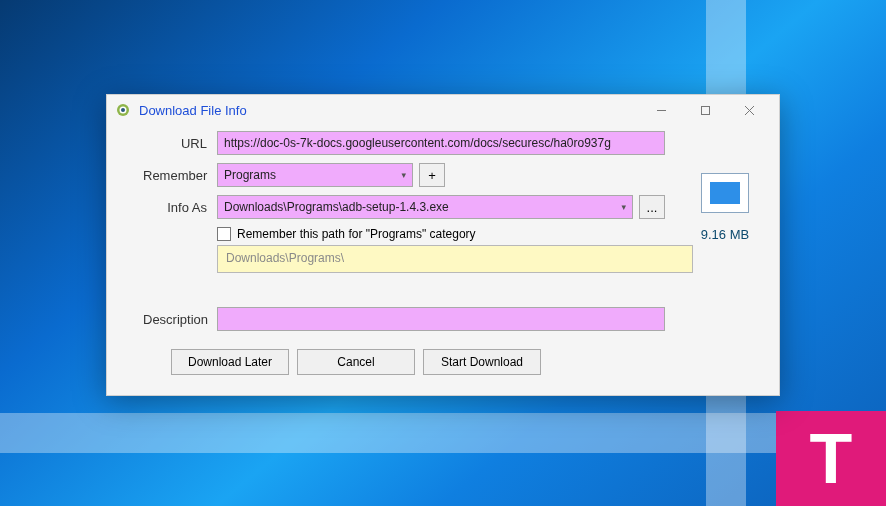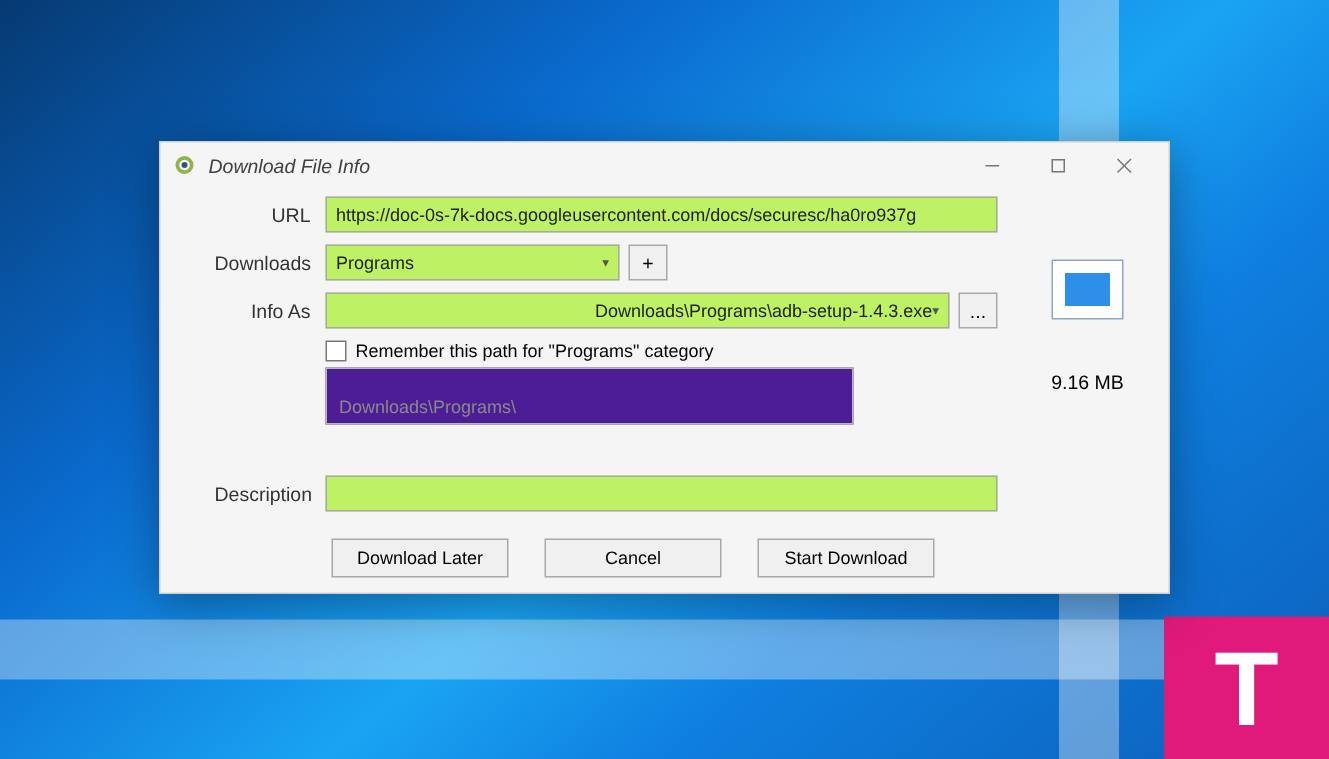--- a/index.html
+++ b/index.html
@@ -25,75 +25,74 @@
     position: absolute;
     left: 106px; top: 94px;
     width: 674px; height: 302px;
     background: #f5f5f5;
     border: 1px solid #d0d0d0;
     box-shadow: 0 6px 30px rgba(0,0,0,0.35);
     display: flex; flex-direction: column;
   }
   .titlebar {
     height: 30px; display:flex; align-items:center; padding:0 8px;
-    color:#404040;
-    font-style:italic;
+    color:#1d4ed8;
   }
   .titlebar .ticon { width:16px; height:16px; margin-right:8px; position:relative; }
   .titlebar .title { flex:1; font-size:13px; }
   .winctl { display:flex; gap:0; }
   .winbtn { width:44px; height:30px; display:flex; align-items:center; justify-content:center; color:#888; }
   .winbtn svg { width:11px; height:11px; stroke:#777; stroke-width:1; fill:none; }
 
   .body { flex:1; position:relative; }
 
   .form {
     position:absolute; left:0; top:6px; width:568px;
   }
   .row { display:flex; align-items:center; margin-bottom:8px; }
   .lbl { width:110px; text-align:right; padding-right:10px; color:#333; font-size:13px;padding-left:36px; }
   .ctl { flex:1; display:flex; align-items:center; gap:6px; padding-right:10px; }
   input[type=text], .select, .combo {
-    height:24px; background:#bef264; border:1px solid #a9a9a9;
+    height:24px; background:#f0abfc; border:1px solid #a9a9a9;
     padding:0 6px; font-family:inherit; font-size:12px; color:#222;
     outline:none;
   }
   input[type=text] { width:100%; }
   .select { width:196px; display:flex; align-items:center; justify-content:space-between; cursor:default; }
-  .combo { flex:1; display:flex; align-items:center; justify-content:flex-end; cursor:default; }
+  .combo { flex:1; display:flex; align-items:center; justify-content:space-between; cursor:default; }
   .chev { color:#555; font-size:9px; }
   .sqbtn {
     width:26px; height:24px; background:#f0f0f0; border:1px solid #a9a9a9;
     display:flex; align-items:center; justify-content:center; font-size:13px; cursor:default;
   }
   .indent { padding-left:110px; padding-right:10px; }
   .chkrow { display:flex; align-items:center; margin-top:2px; margin-bottom:4px; }
   .chkbox { width:14px; height:14px; border:1px solid #777; background:#fff; margin-right:6px; }
   .pathbox {
-    margin-top:2px; width:352px; height:28px; border:1px solid #b8b8b8;
-    background:#4c1d95; color:#8a8a8a; padding:18px 8px; font-size:12px;
+    margin-top:2px; width:476px; height:28px; border:1px solid #b8b8b8;
+    background:#fef9c3; color:#8a8a8a; padding:5px 8px; font-size:12px;
   }
   .desc-input { height:26px; }
 
-  .btnrow { margin-top:18px; display:flex; gap:24px; padding-left:114px; }
+  .btnrow { margin-top:18px; display:flex; gap:8px; padding-left:64px; }
   .btn {
     width:118px; height:26px; background:#f0f0f0; border:1px solid #a9a9a9;
     display:flex; align-items:center; justify-content:center; font-size:12px; cursor:default;
   }
 
   .sidepanel {
     position:absolute; right:18px; top:48px; width:72px;
     display:flex; flex-direction:column; align-items:center;
   }
   .thumb {
     width:48px; height:40px; border:1px solid #8aa6c1; background:#fff;
     display:flex; align-items:center; justify-content:center; margin-bottom:14px;
   }
   .thumb-inner { width:30px; height:22px; background:#2d8fe8; }
-  .filesize { font-size:13px; color:#000000; white-space:nowrap;margin-top:20px; }
+  .filesize { font-size:13px; color:#0c4a6e; white-space:nowrap; }
 </style>
 </head>
 <body>
 
 <div class="beam-h"></div>
 <div class="beam-v"></div>
 <div class="watermark">T</div>
 
 <div class="window">
   <div class="titlebar">
@@ -129,21 +128,21 @@
     <div class="form">
 
       <div class="row">
         <div class="lbl">URL</div>
         <div class="ctl">
           <input type="text" value="https://doc-0s-7k-docs.googleusercontent.com/docs/securesc/ha0ro937g" style="">
         </div>
       </div>
 
       <div class="row">
-        <div class="lbl">Downloads</div>
+        <div class="lbl">Remember</div>
         <div class="ctl">
           <div class="select">
             <span>Programs</span>
             <span class="chev">▾</span>
           </div>
           <div class="sqbtn">+</div>
         </div>
       </div>
 
       <div class="row">

